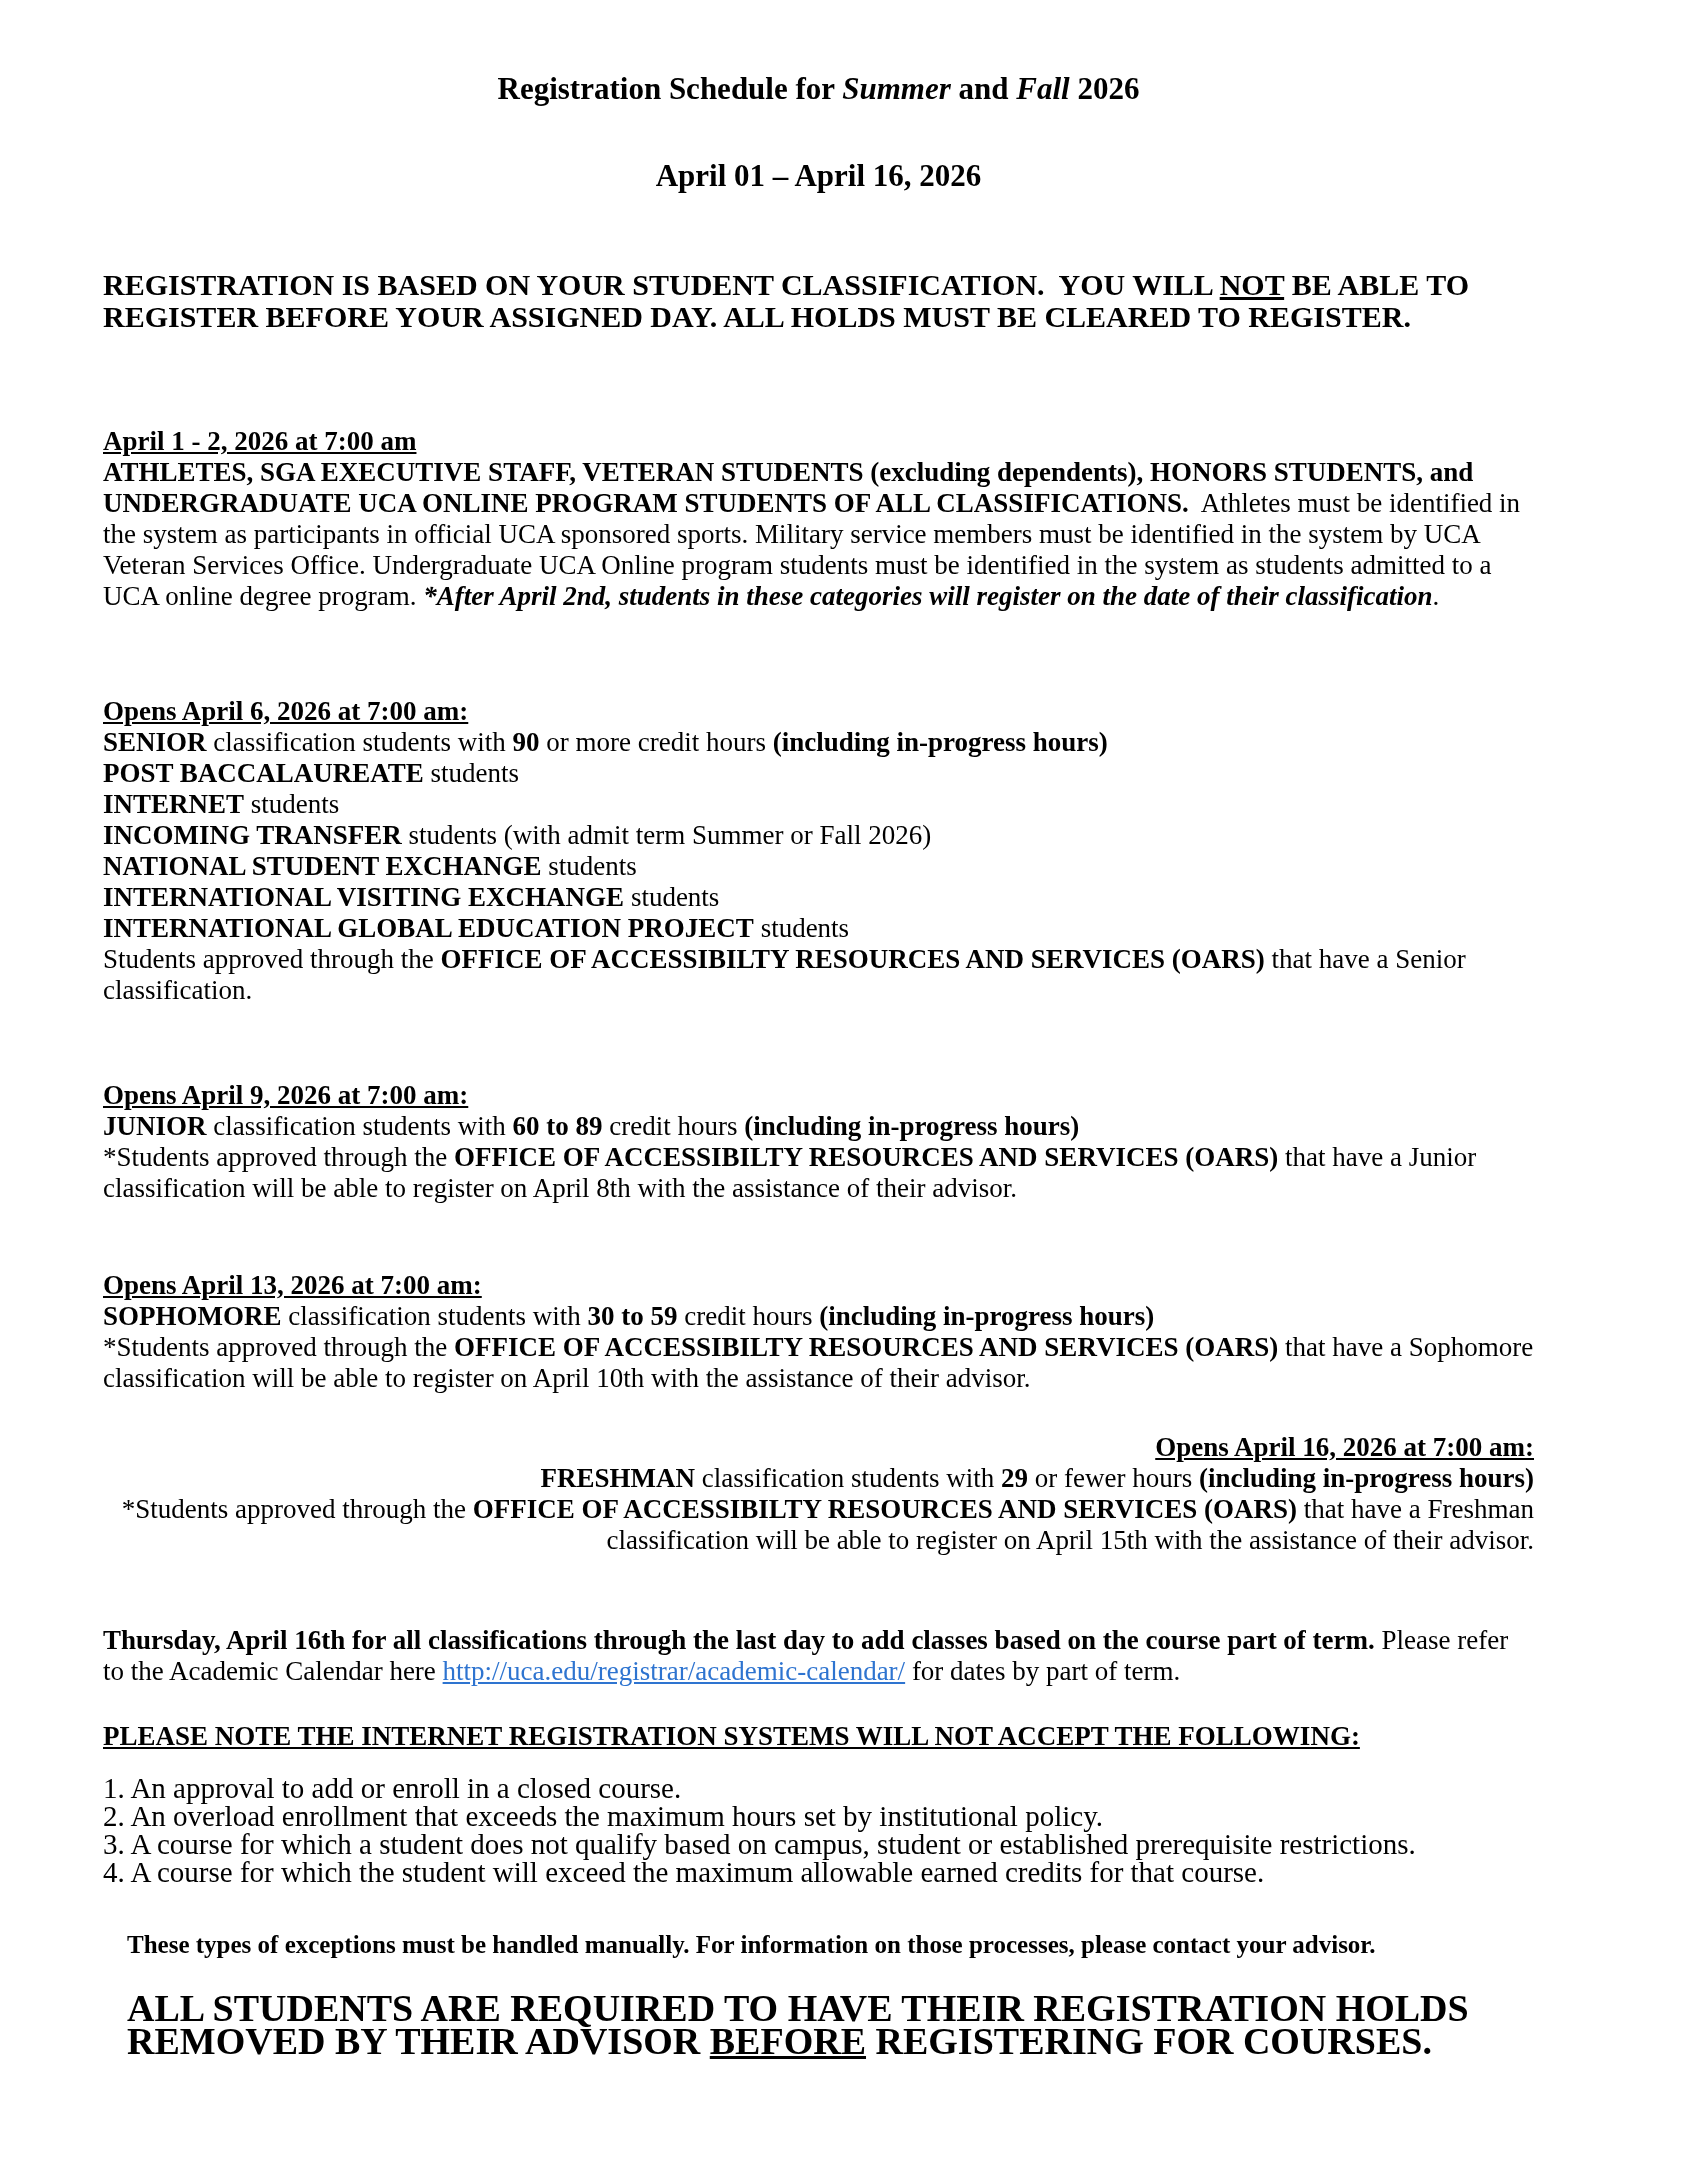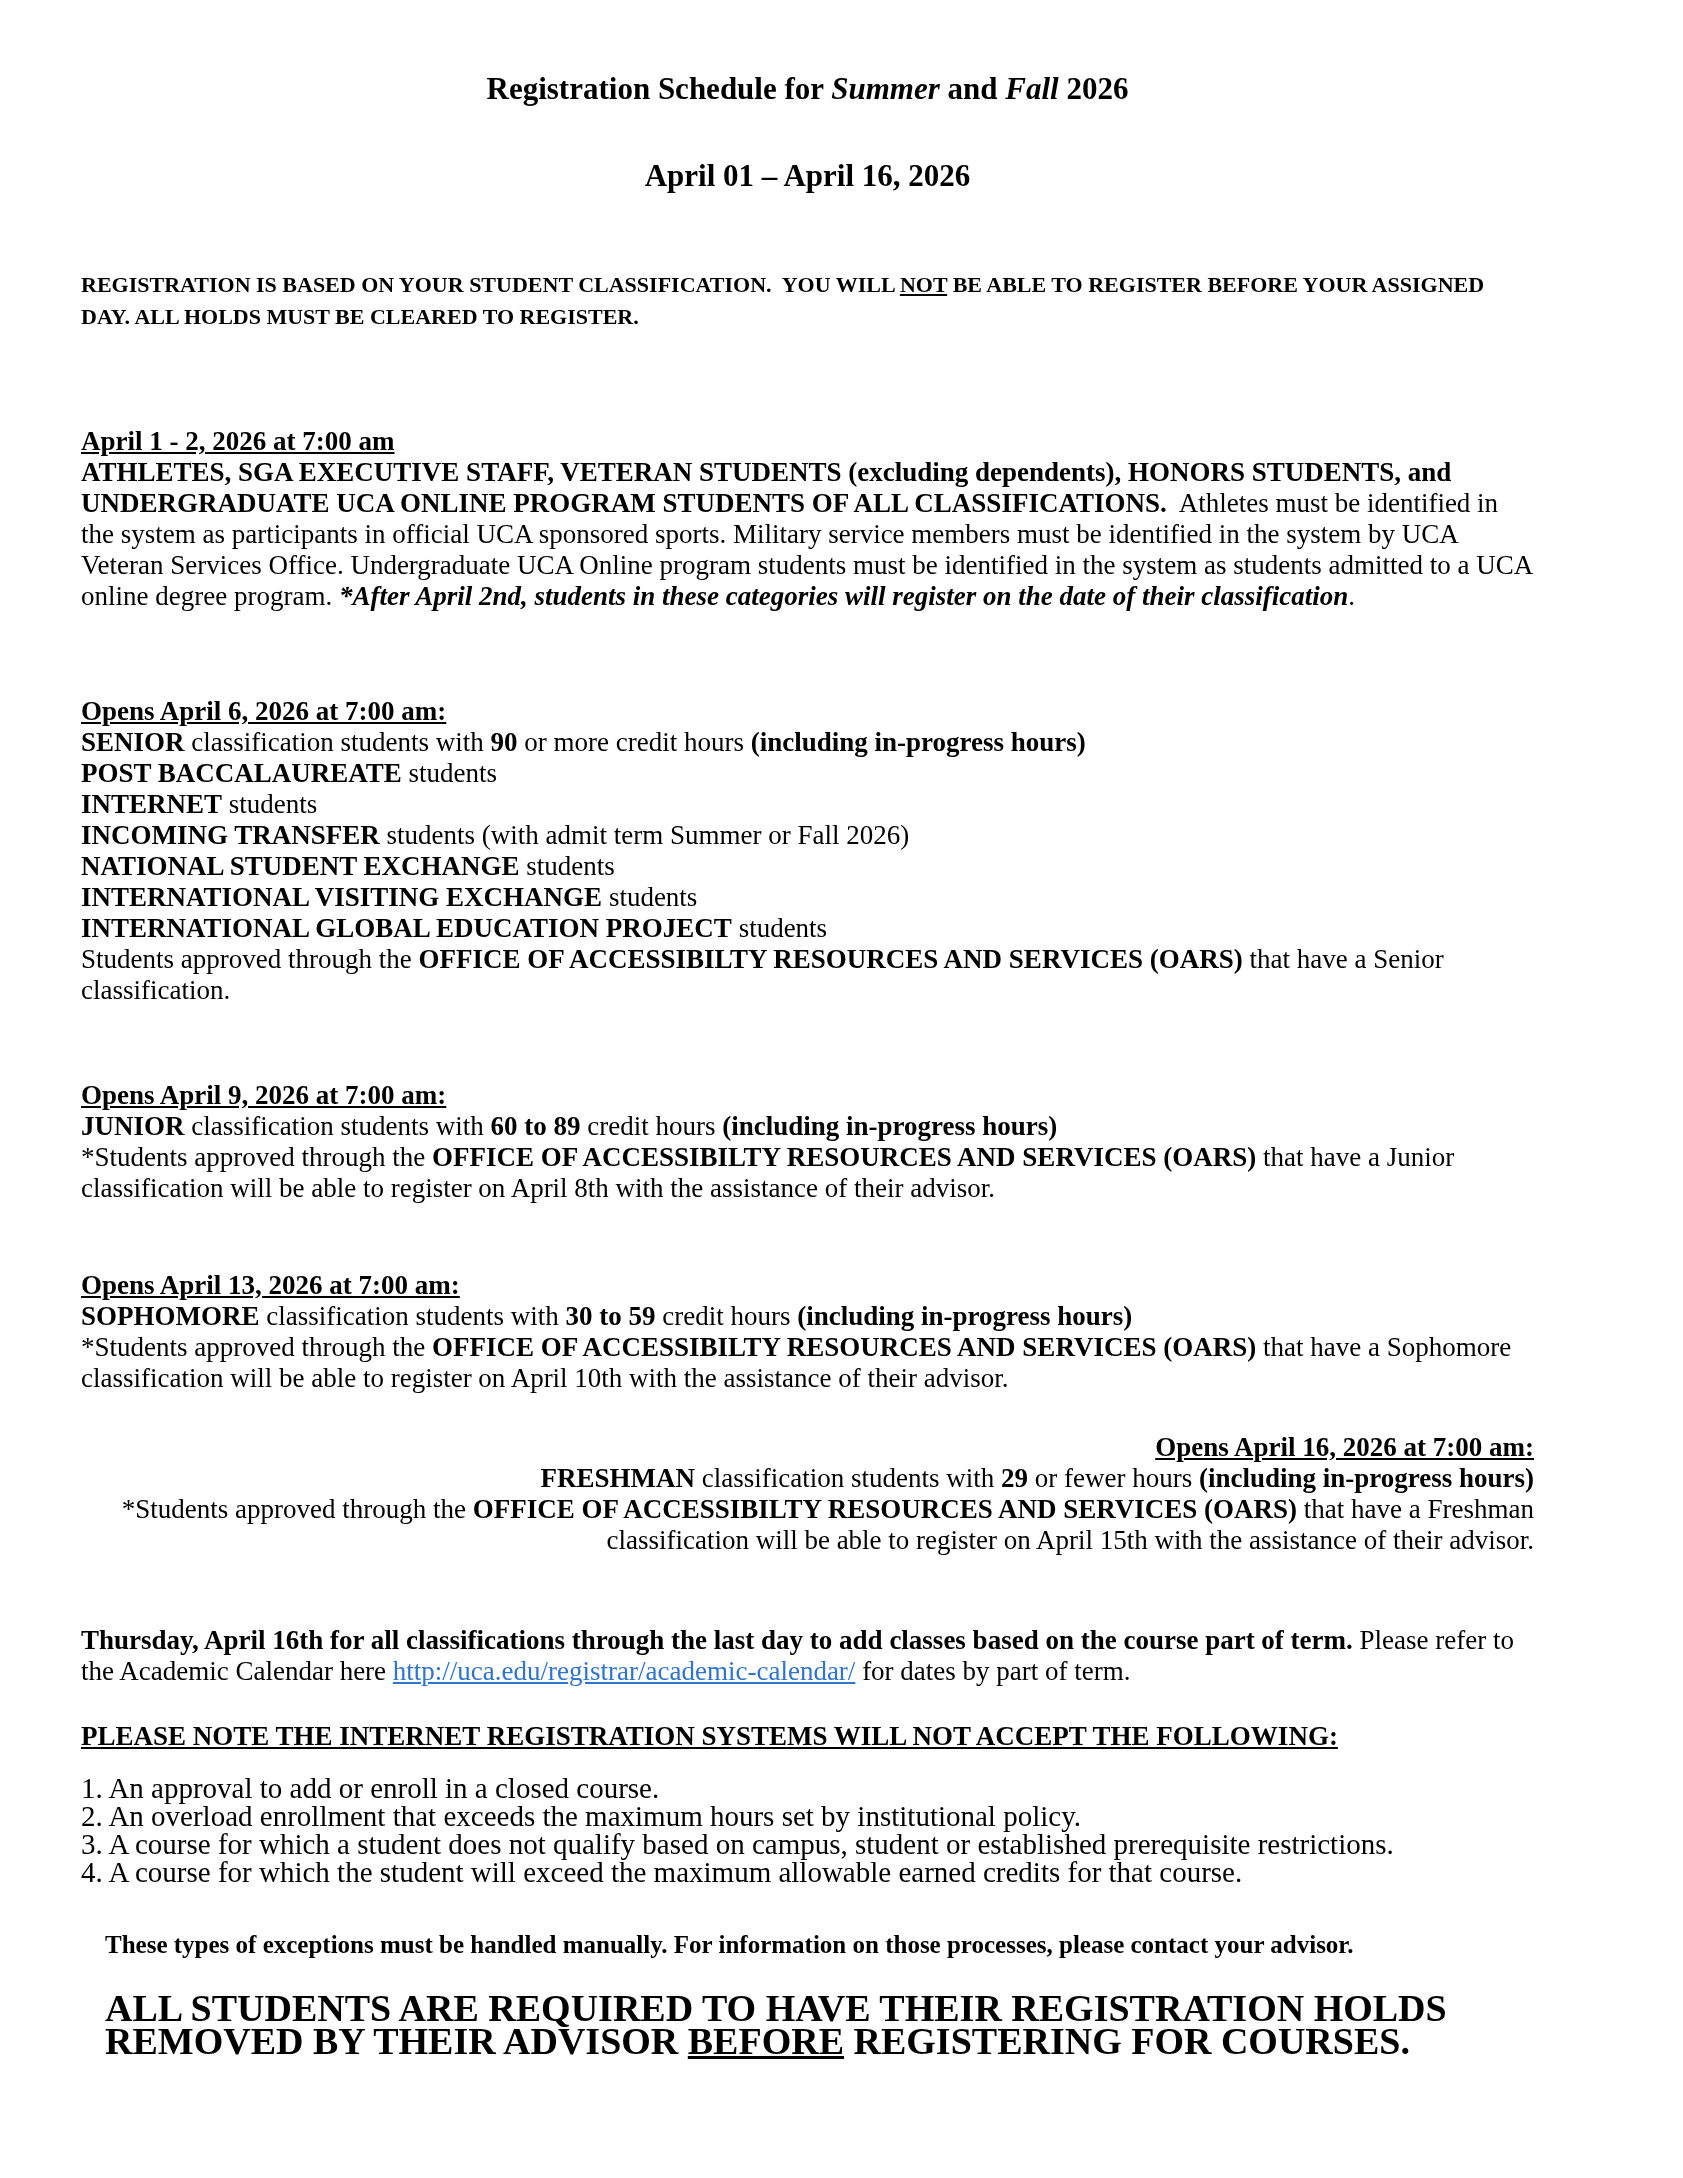--- a/index.html
+++ b/index.html
@@ -1,34 +1,34 @@
 <!DOCTYPE html>
 <html><head>
 <meta charset="utf-8">
 <style>
   html,body{margin:0;padding:0;background:#ffffff;}
   .page{
     position:relative;
     width:1683px;height:2178px;
     box-sizing:border-box;
-    padding:71px 149px 40px 81px;
+    padding:71px 149px 40px 103px;
     background:#ffffff;
     color:#000000;
     font-family:"Liberation Serif","DejaVu Serif",serif;
     font-size:27px;line-height:31px;
     overflow:hidden;
   }
   p{margin:0;white-space:pre-wrap;}
   .b{font-weight:bold;}
   .i{font-style:italic;}
   .u{text-decoration:underline;}
   .center{text-align:center;}
   .title{font-size:31px;line-height:36px;font-weight:bold;}
   .subtitle{font-size:31px;line-height:36px;font-weight:bold;margin-top:51px;}
-  .intro{font-size:22px;line-height:32px;margin-top:75px;}
+  .intro{font-size:30px;line-height:32px;margin-top:75px;}
   .sec-heading{font-weight:bold;}
   .sec-april1{margin-top:93px;}
   .sec-april6{margin-top:84px;}
   .sec-april9{margin-top:74px;}
   .sec-april13{margin-top:66px;}
   .sec-april16{margin-top:38px;text-align:right;}
   .thursday{margin-top:69px;}
   .please-note{margin-top:34px;}
   .exceptions{margin-top:22px;font-size:29px;line-height:28px;}
   .manual-note{margin-top:44px;font-size:25px;line-height:29px;font-weight:bold;padding-left:24px;}

